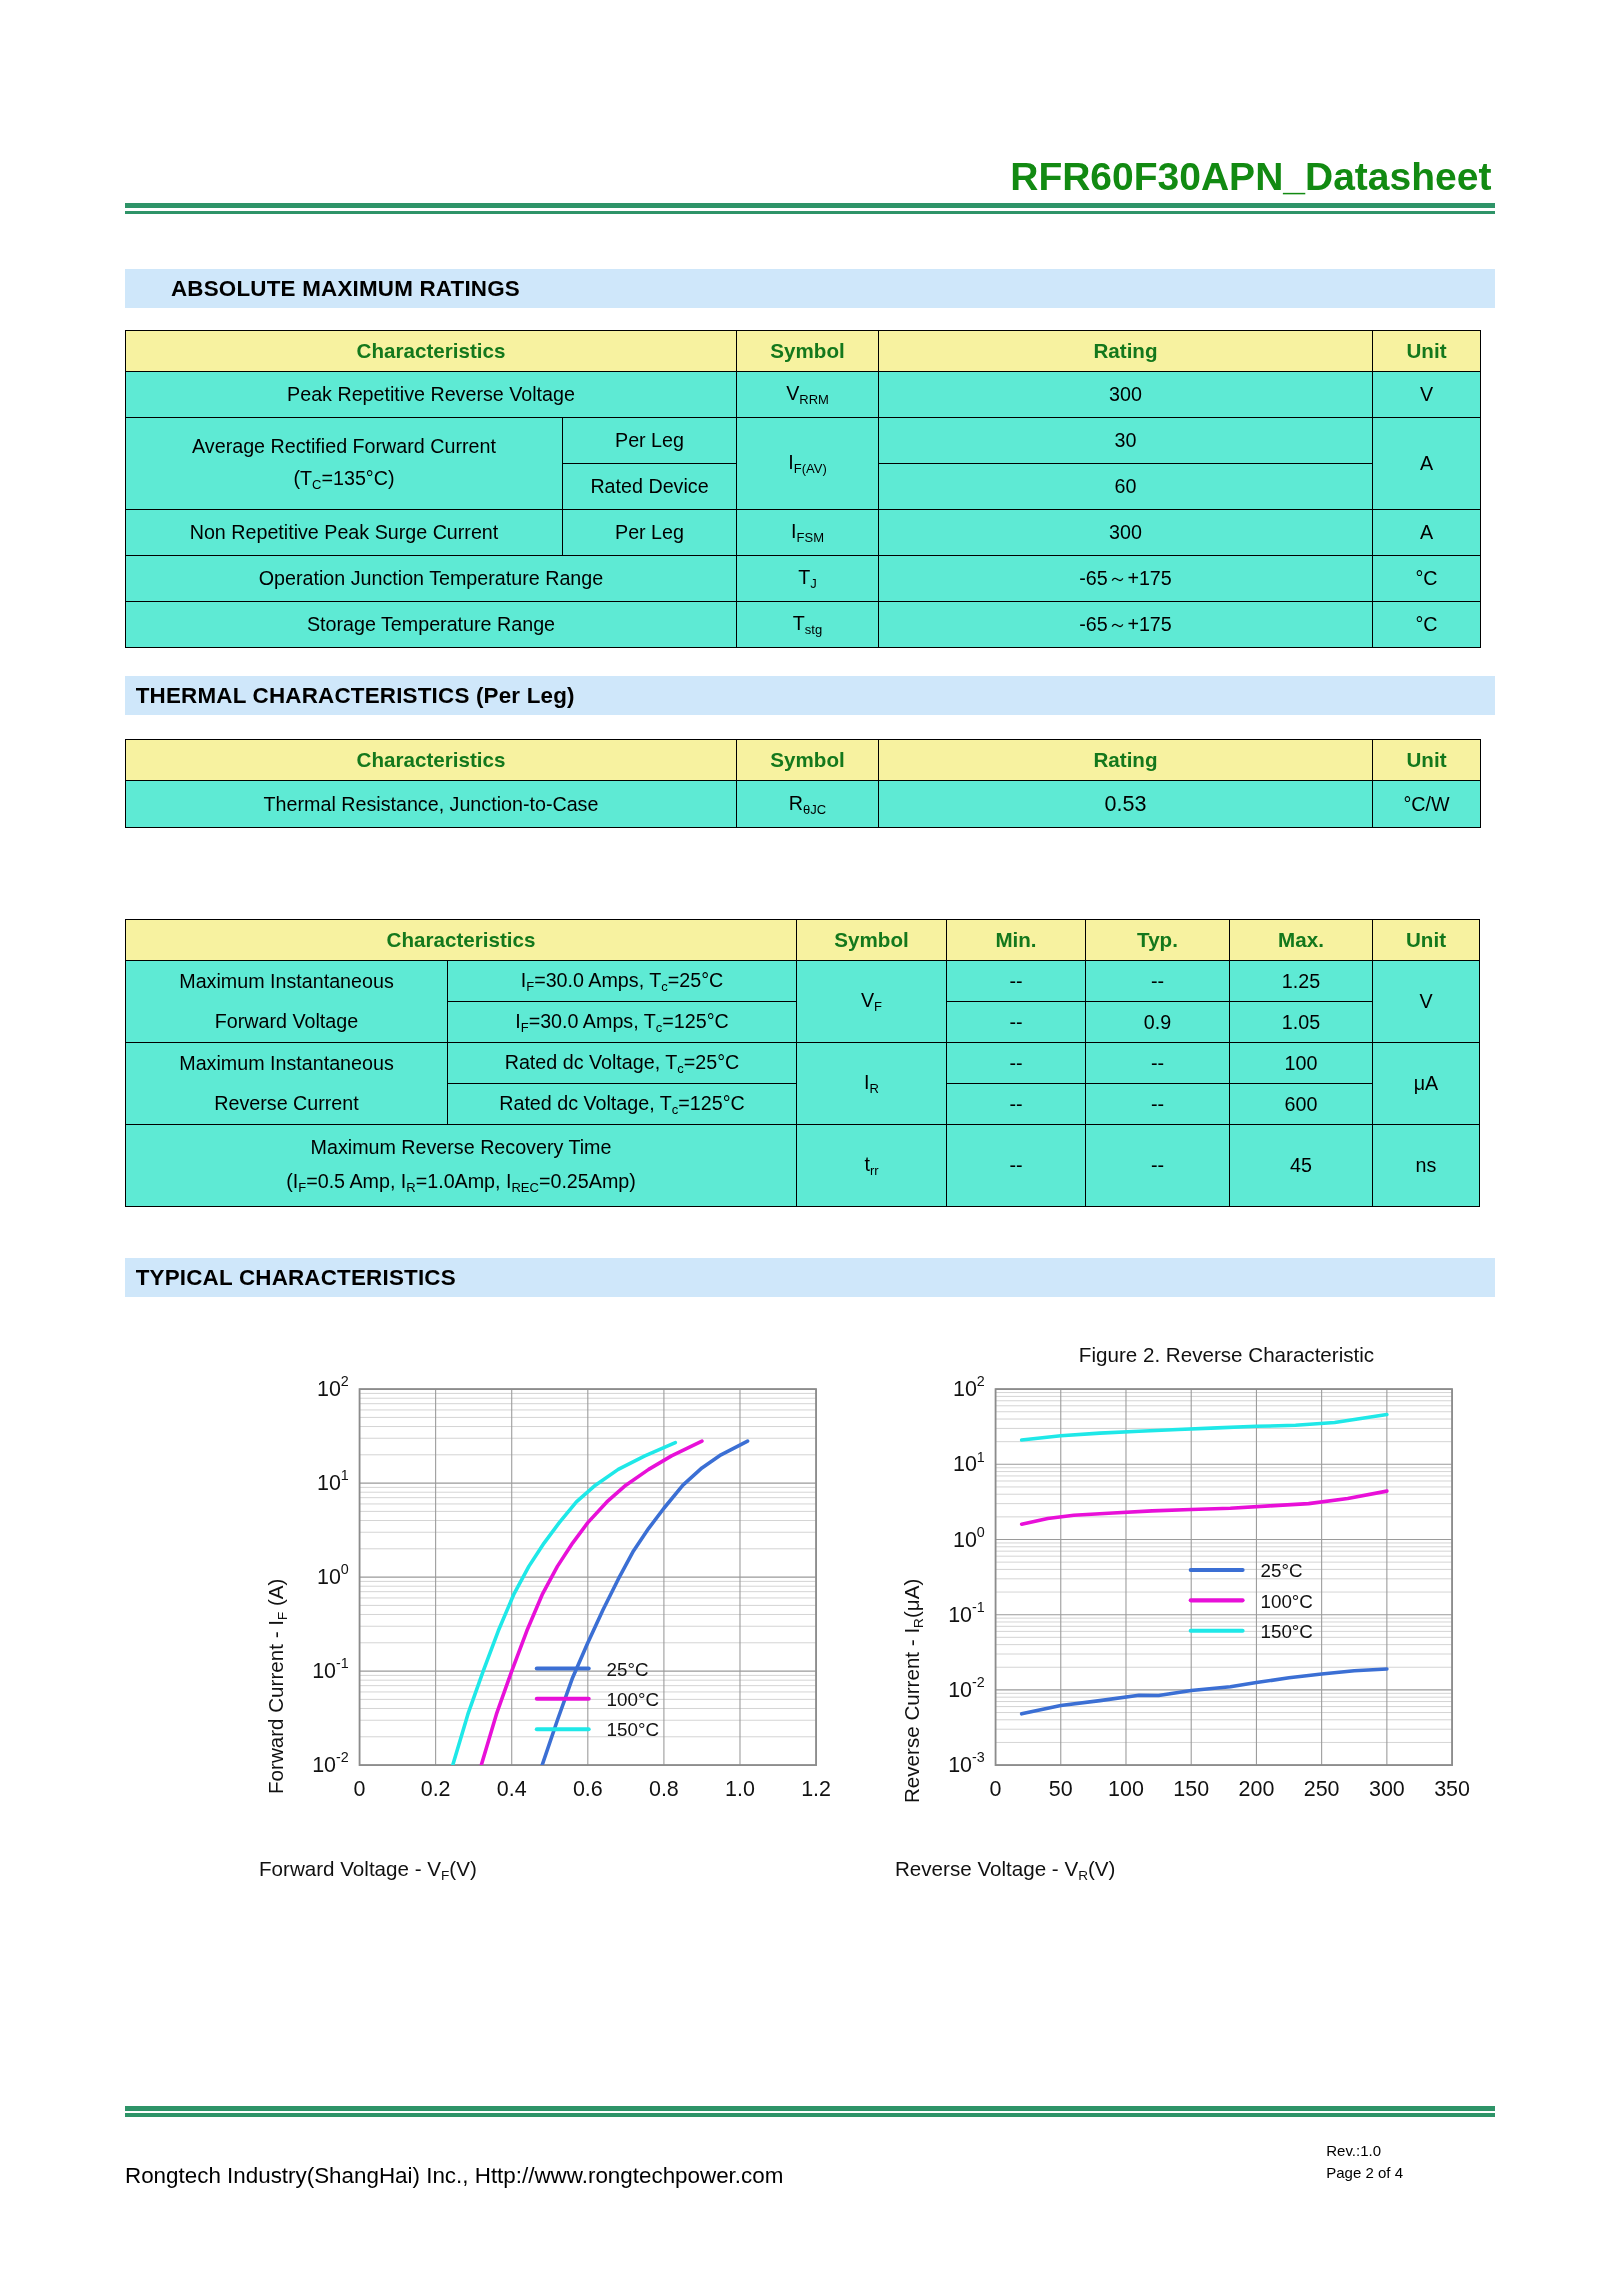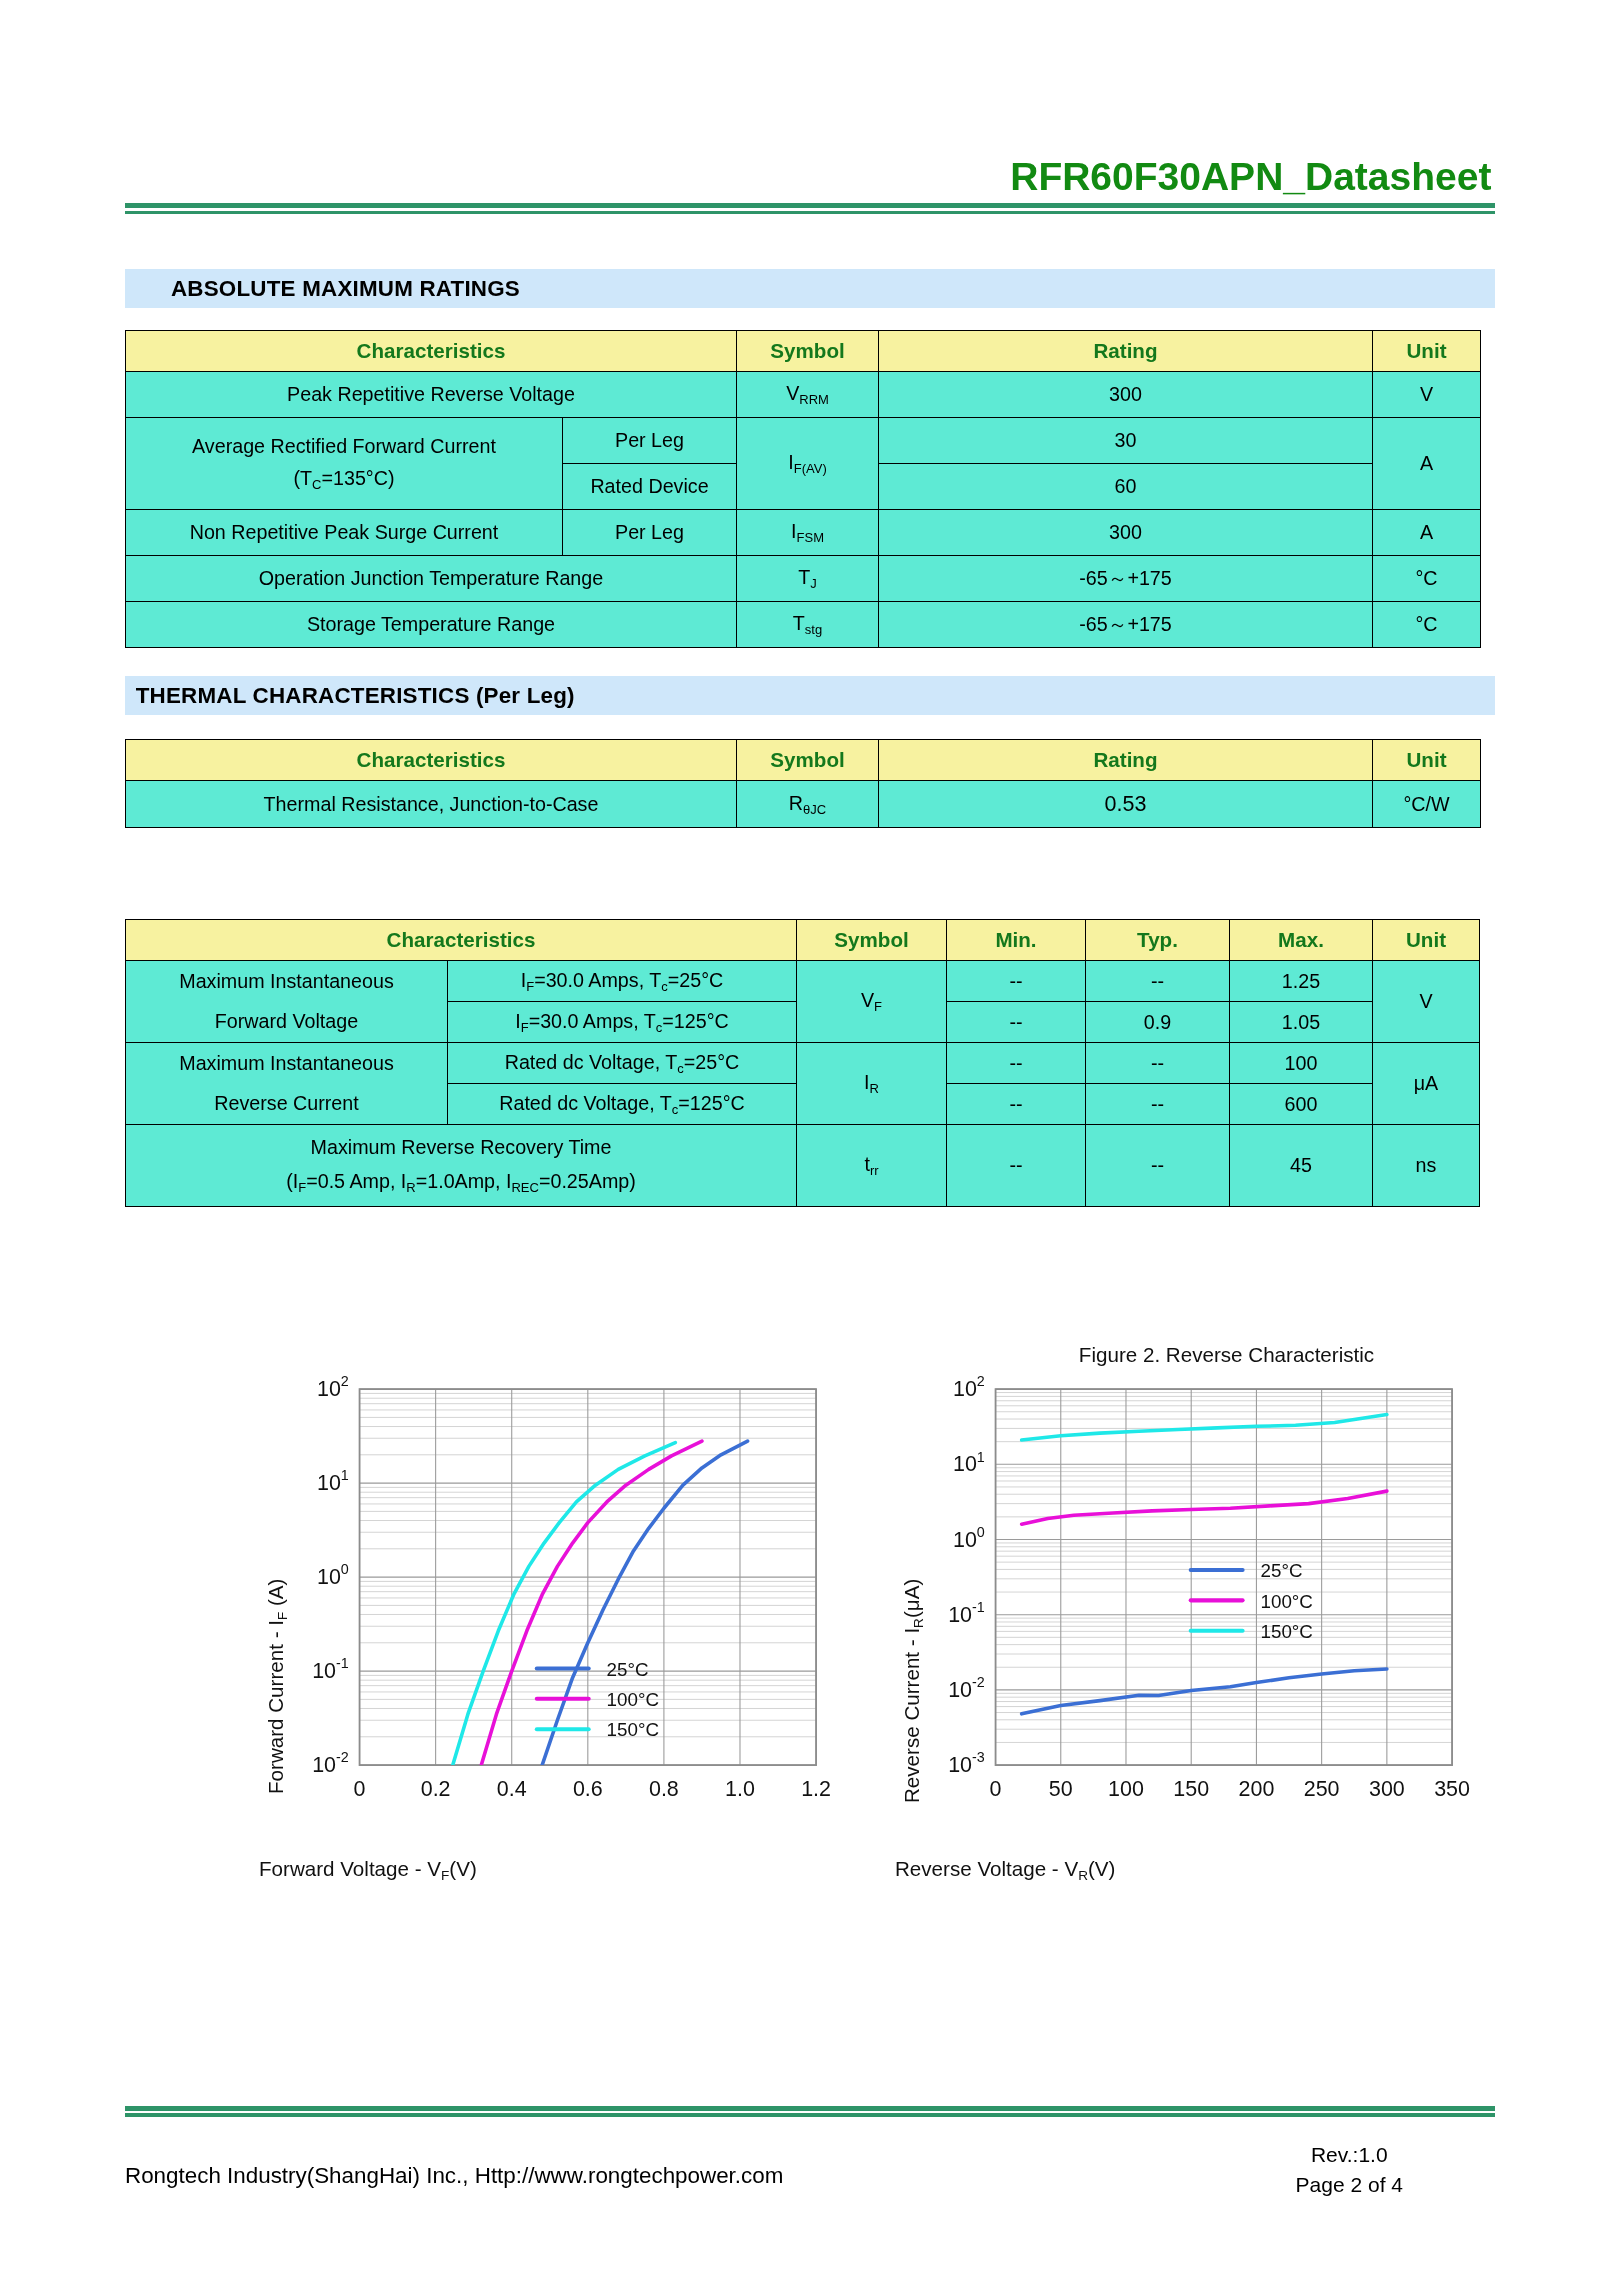--- a/index.html
+++ b/index.html
@@ -84,21 +84,21 @@
   .xlabel {
     position:absolute; text-align:left; font-size:20.6px; color:#111; width:100%;
   }
 
   
   .foot-rule { position:absolute; left:125px; width:1370px; }
   .foot-rule .r1 { height:4.5px; background:#2e9468; }
   .foot-rule .r2 { height:2.7px; background:#ffffff; }
   .foot-rule .r3 { height:3.6px; background:#2e9468; }
   .foot-left { position:absolute; left:125px; top:2163px; font-size:22.4px; }
-  .foot-right { position:absolute; right:125px; top:2140px; font-size:21px; text-align:center; line-height:1.45; }
+  .foot-right { position:absolute; right:125px; top:2140px; font-size:15px; text-align:left; line-height:1.45; }
 </style>
 </head>
 <body>
 
 <div class="page">
 
   <div class="title-wrap">
     <div class="doc-title">RFR60F30APN_Datasheet</div>
     <div class="rule-double">
       <div class="r1"></div>
@@ -259,20 +259,21 @@
         </td>
         <td><span>t</span><span class="sub">rr</span></td>
         <td>--</td>
         <td>--</td>
         <td>45</td>
         <td>ns</td>
       </tr>
     </tbody>
   </table>
 
+  <div class="sec-band" style="top:1258px;">TYPICAL CHARACTERISTICS</div>
 
   <div class="figs">
 
     <div class="fig fig-1">
       <div class="plotarea" style="position:absolute; left:0; top:30px; width:663px; height:555px;">
         <div class="ylabel" style="left:5.4px; top:421px;">
           <span>Forward Current - I</span><span class="sub">F</span><span> (A)</span>
         </div>
         <svg id="svg1" width="663" height="555" viewBox="0 0 740 620">
             <defs>

